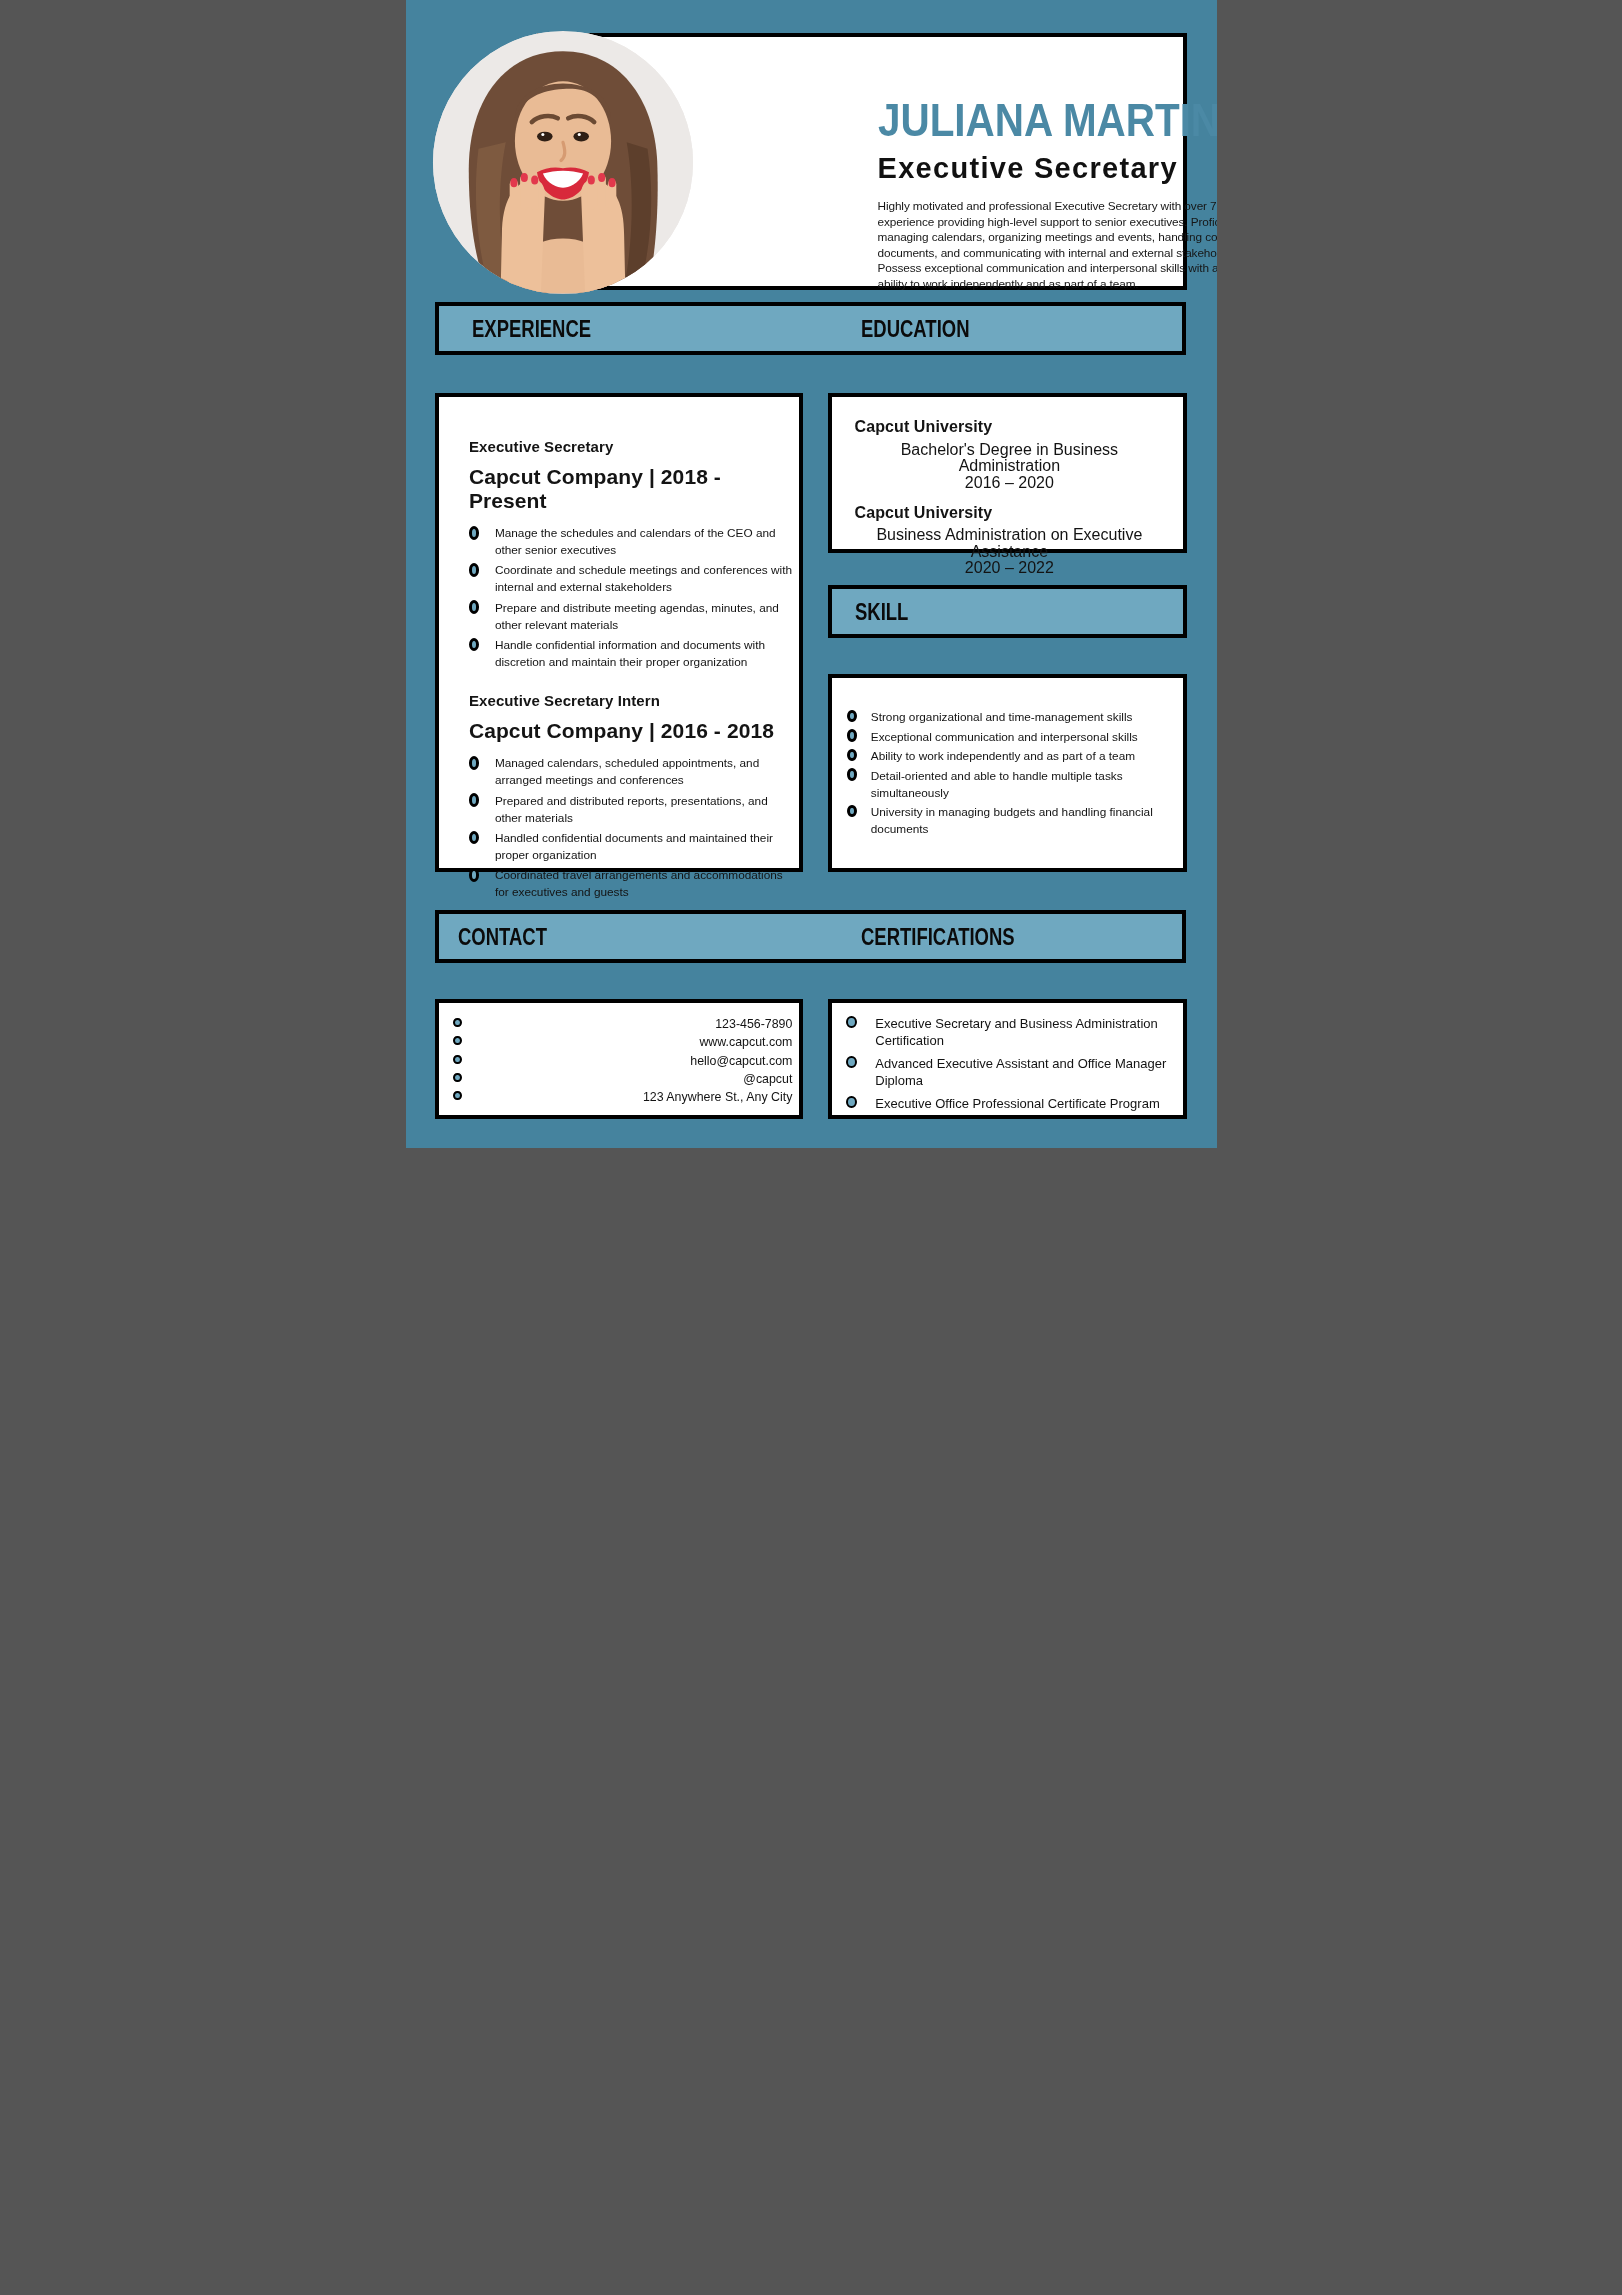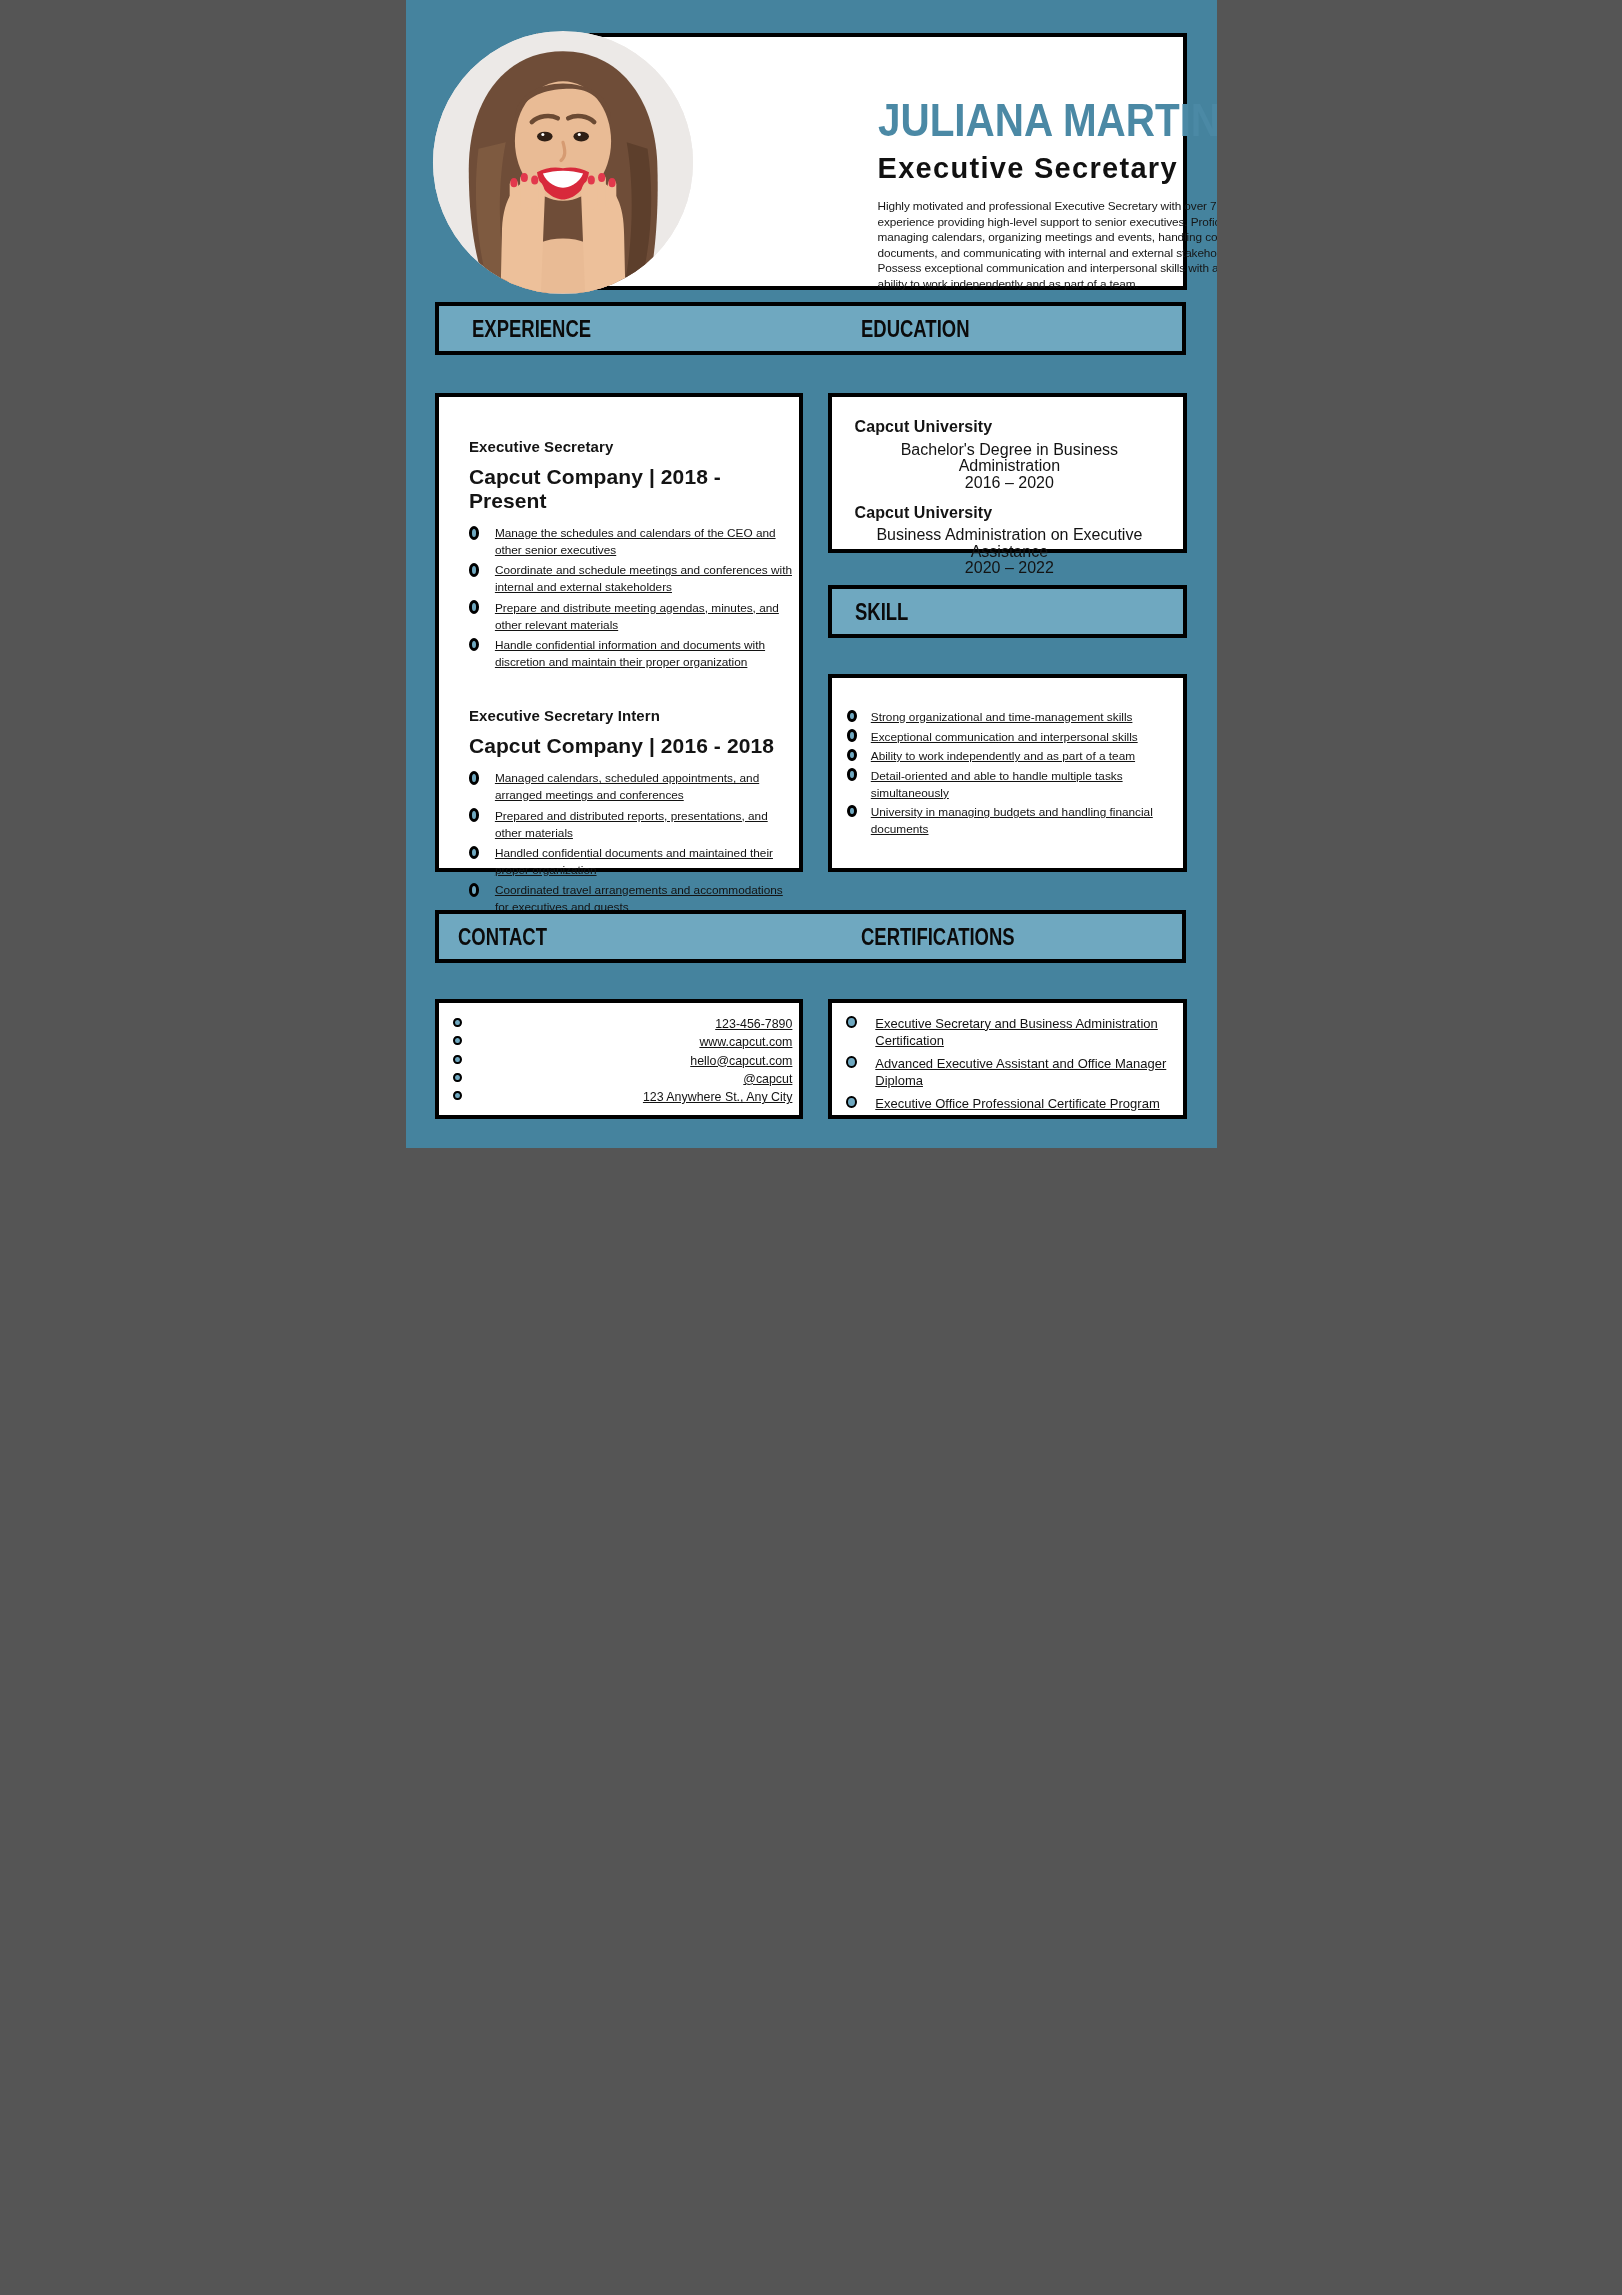--- a/index.html
+++ b/index.html
@@ -59,27 +59,27 @@
   .lab-right{left:422px;}
   .lab-skill{left:23px;}
   
   .wbox{position:absolute;background:var(--boxbg);border:4.6px solid var(--border);}
   #box-exp{left:29.4px;top:393px;width:368px;height:479px;padding:41px 3.9px 6.5px 30px;}
   #box-edu{left:422px;top:393px;width:359px;height:160px;padding:21px 18.3px 6.5px 23px;}
   #box-skill{left:422px;top:674px;width:359px;height:198px;padding:31px 7.9px 6.5px 15.7px;}
   #box-contact{left:29.4px;top:999px;width:368px;height:120px;padding:13px 6.5px 5.2px 13px;text-align:right;}
   #box-cert{left:422px;top:999px;width:359px;height:120px;padding:11.8px 10.5px 5.2px 14.4px;}
   
-  .job + .job{margin-top:36px;}
+  .job + .job{margin-top:21px;}
   .h-job{font-size:15px;font-weight:bold;color:#141414;margin-bottom:9.8px;letter-spacing:0.1px;}
   .h-comp{font-size:21px;font-weight:bold;color:#141414;margin-bottom:12.4px;letter-spacing:0.1px;}
   ul.blist{list-style:none;}
   ul.blist li{
     position:relative;padding-left:26px;margin-bottom:3.3px;
-    font-size:11.8px;line-height:17px;color:#131313;text-decoration:underline;
+    font-size:11.8px;line-height:17px;color:#131313;
   }
   .mk{
     position:absolute;left:0;top:0.7px;display:inline-block;
     width:10.5px;height:13.7px;border:3.3px solid var(--border);border-radius:50%;
     background:var(--panel);
   }
   
   .edu + .edu{margin-top:12.4px;}
   .h-school{font-size:16px;font-weight:bold;color:#141414;margin-bottom:5.9px;letter-spacing:0.1px;}
   .edu-degree,.edu-years{font-size:16px;line-height:16.4px;color:#131313;text-align:center;}

